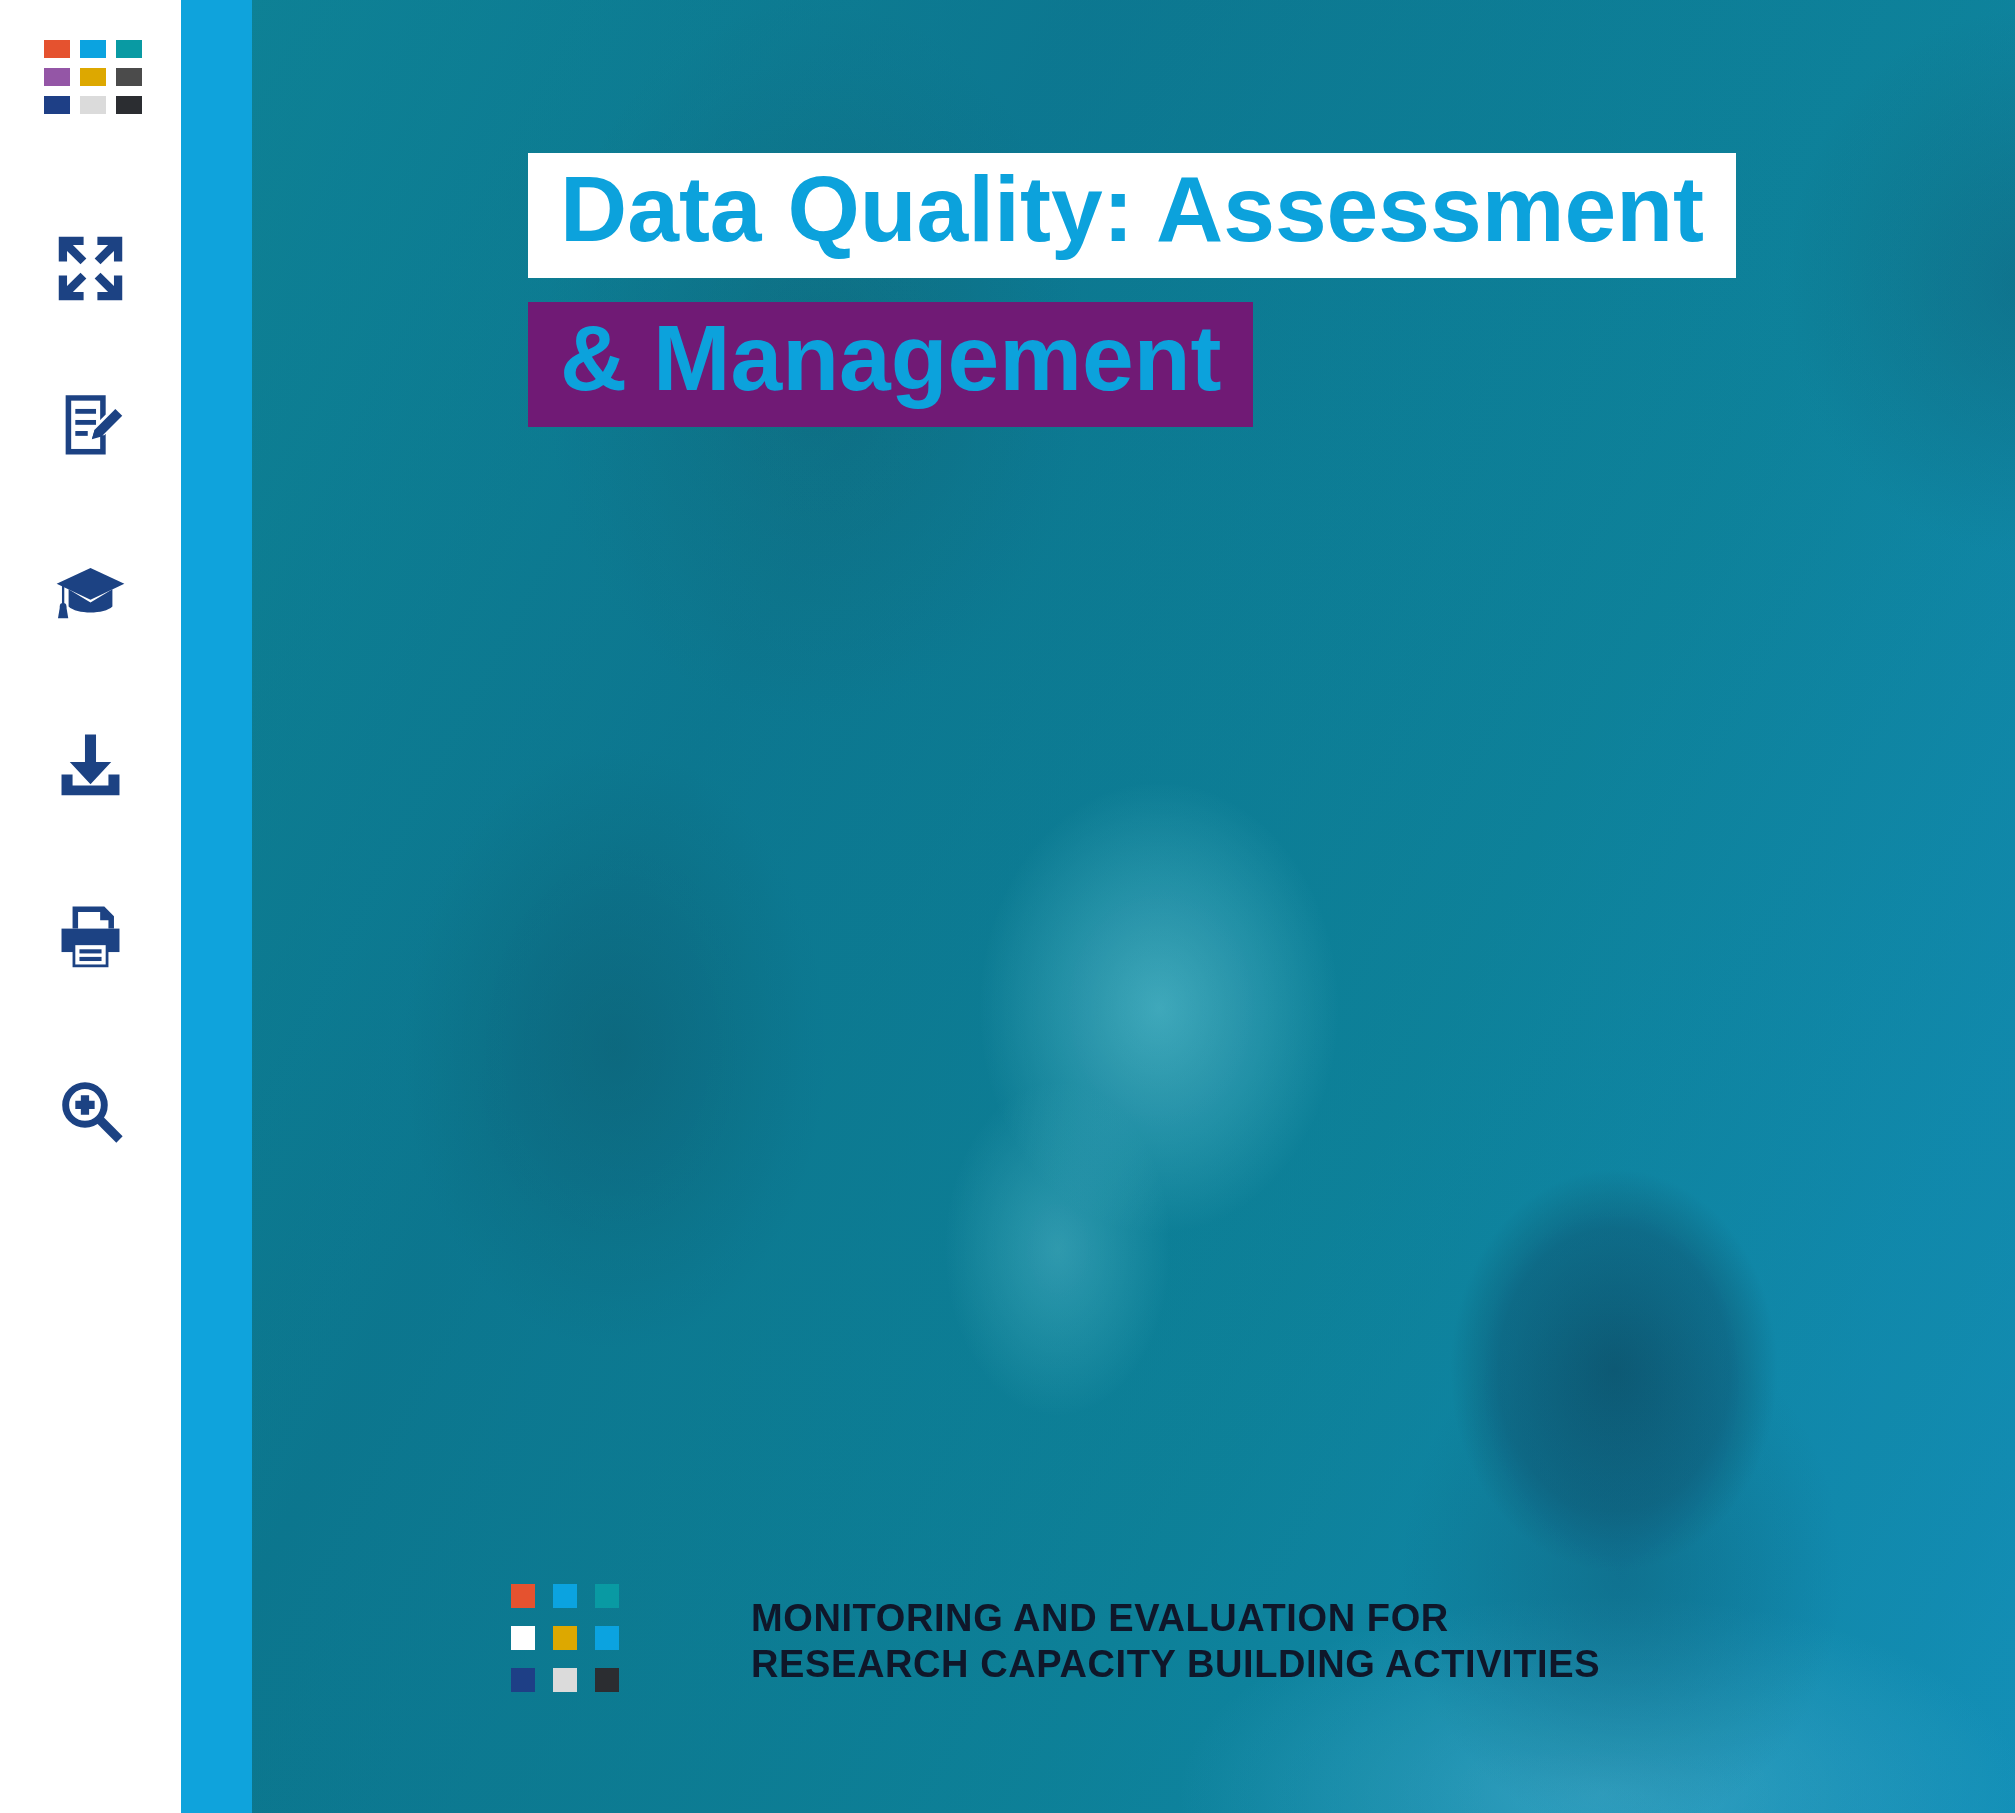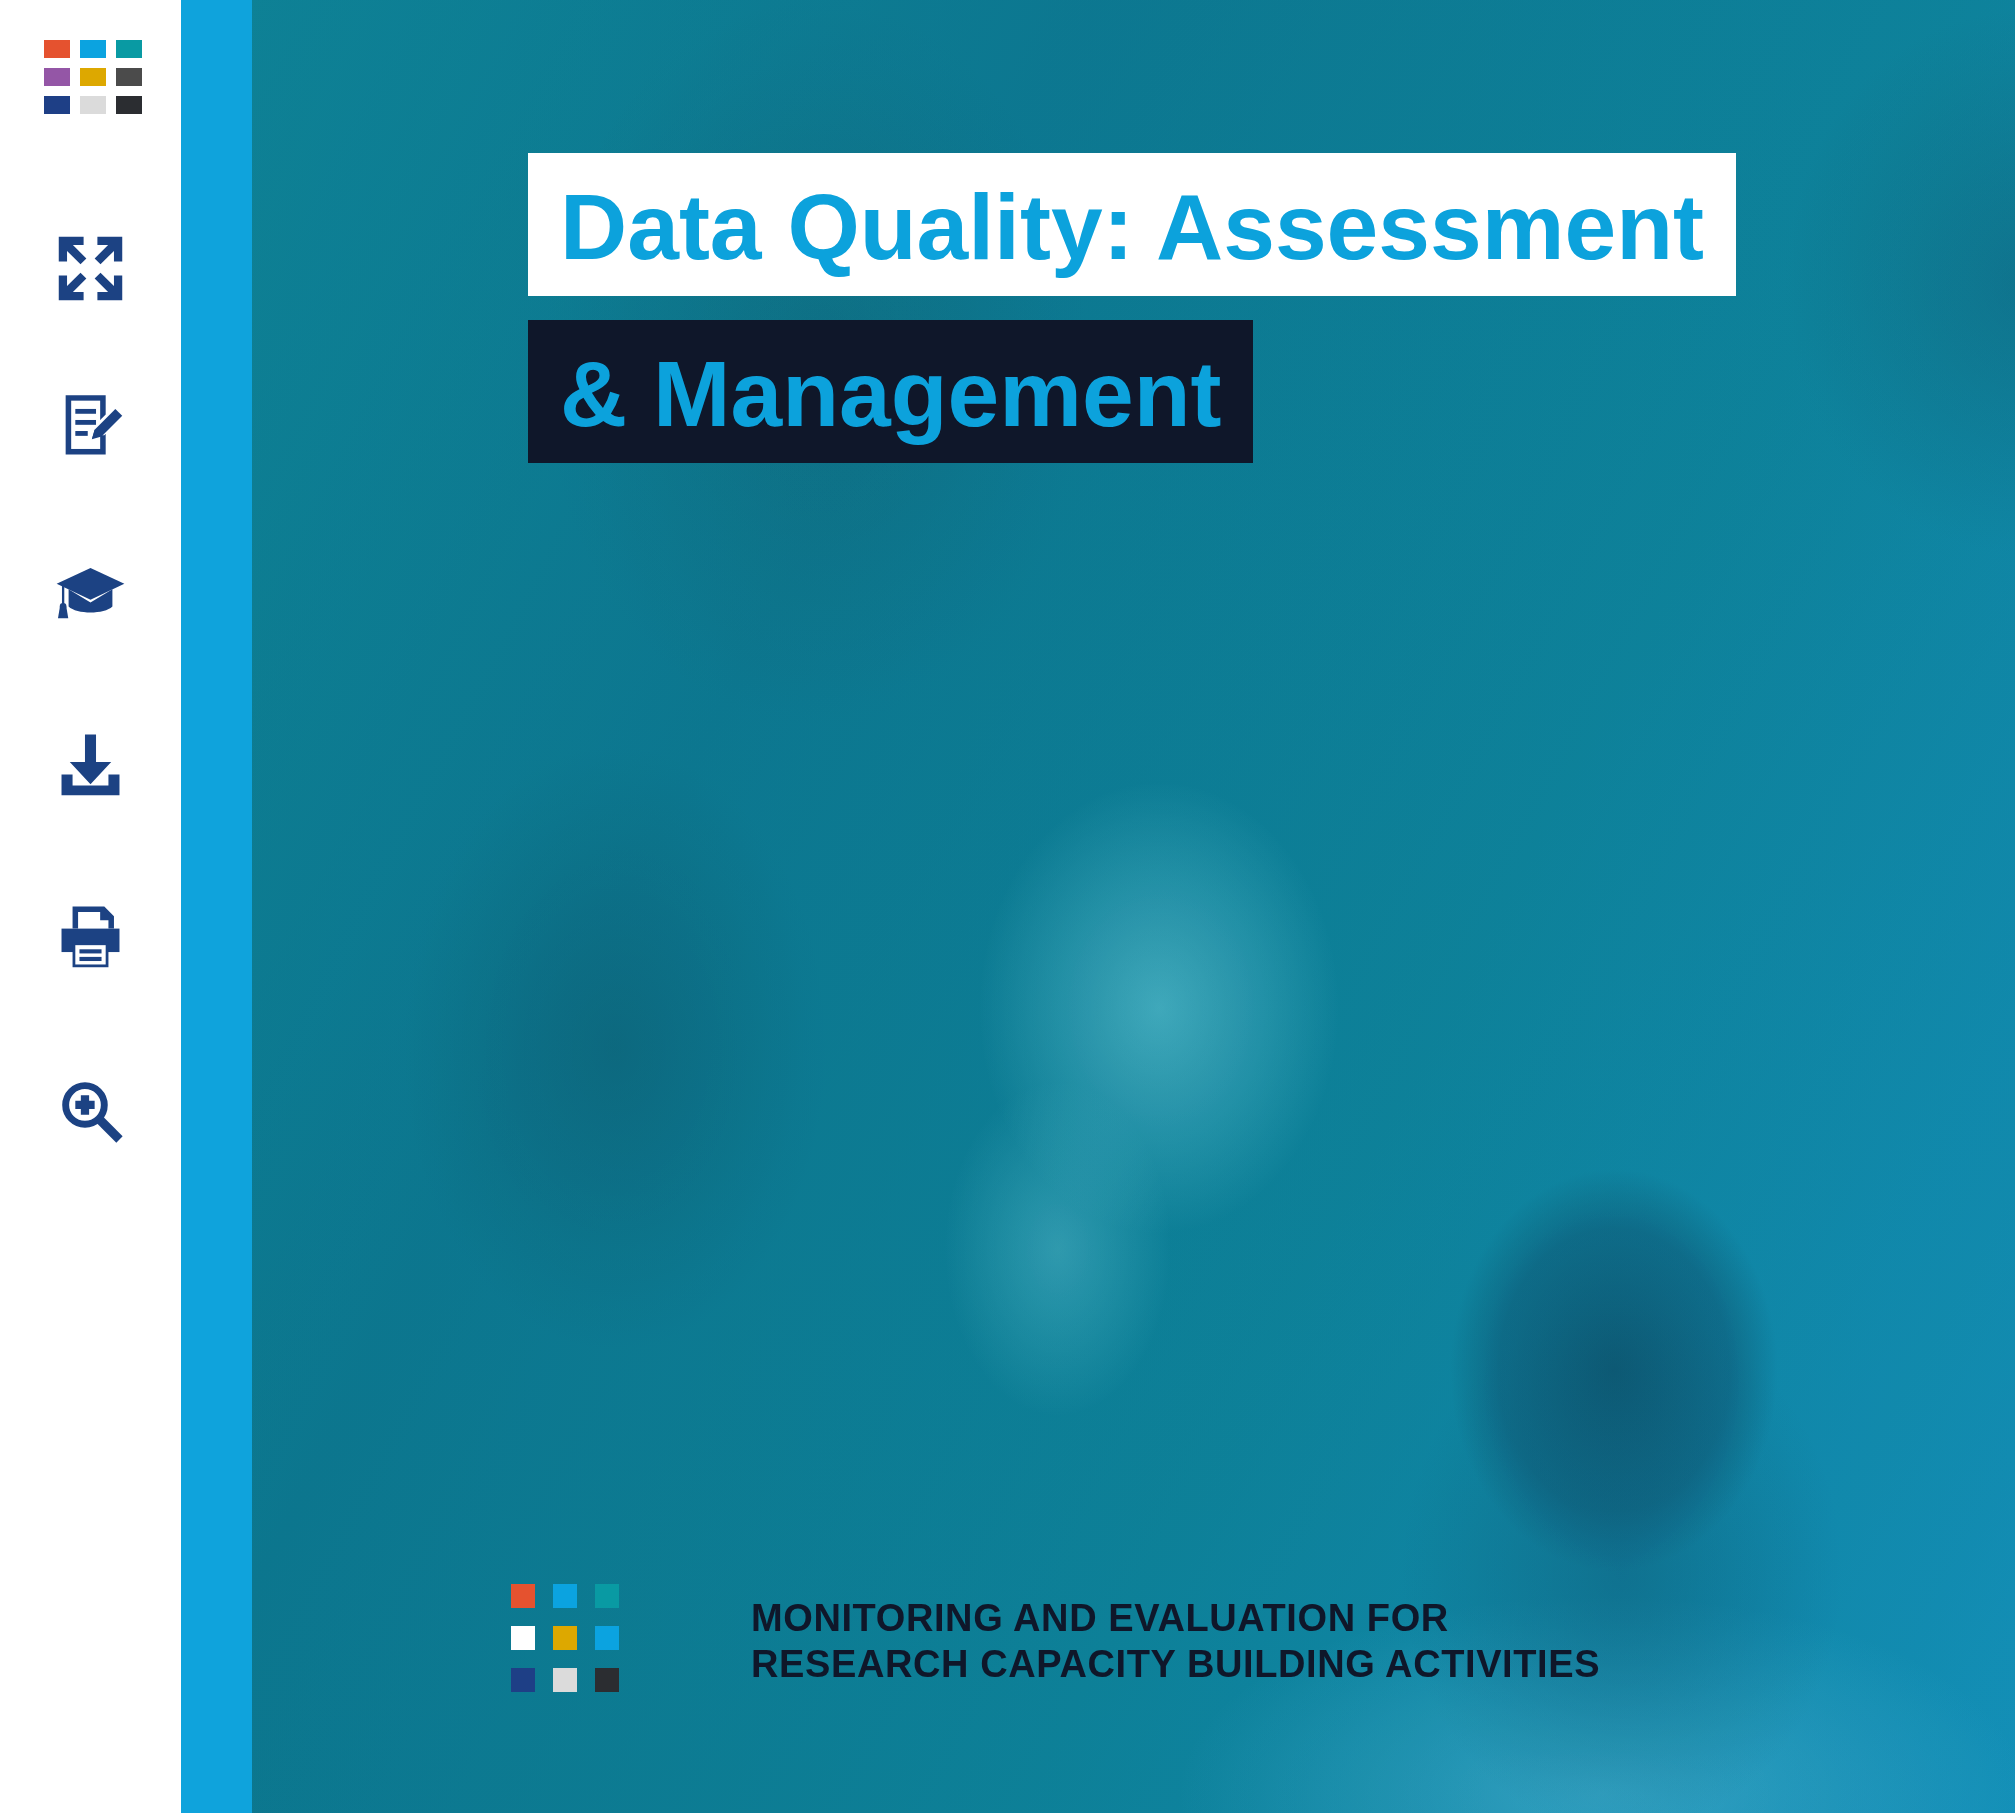--- a/index.html
+++ b/index.html
@@ -87,21 +87,21 @@
   #title-block{position:absolute;left:347px;top:153px;z-index:20;}
   #session-label{
     color:#ffffff;font-size:81px;font-weight:300;
     letter-spacing:5.6px;line-height:1;margin:0 0 44px 8px;
     white-space:nowrap;
   }
   .title-line{
     display:inline-block;background:#ffffff;
     color:#0CA2DC;font-weight:bold;
     font-size:93px;line-height:1.02;
-    padding:27px 32px 21px 32px;white-space:nowrap;
+    padding:9px 32px 21px 32px;white-space:nowrap;
   }
   #title-line-2-wrap{margin-top:24px;}
 
   
   #footer{
     position:absolute;left:0;bottom:44px;width:3043px;height:210px;z-index:20;
   }
   #brand-mark{
     position:absolute;left:330px;top:24px;
     display:grid;grid-template-columns:repeat(3,24px);
@@ -203,21 +203,21 @@
 
 <div id="slide">
 
   <div class="cyan-bar" id="cyan-left" style="background: rgb(15, 163, 220);"></div>
   <div id="photo"></div>
   <div id="tint"></div>
   <div id="grain"></div>
 
   <div id="title-block">
     <div><span class="title-line" style="color: rgb(12, 162, 220); background: rgb(255, 255, 255);">Data Quality: Assessment</span></div>
-    <div id="title-line-2-wrap"><span class="title-line" style="color: rgb(12, 162, 220); background: #0f172a;">&amp; Management</span></div>
+    <div id="title-line-2-wrap"><span class="title-line" style="color: rgb(12, 162, 220); background: #701a75;">&amp; Management</span></div>
   </div>
 
   <div id="footer">
 
     <div id="brand-mark">
       <div class="brand-sq" style="background: rgb(229, 82, 47);"></div>
       <div class="brand-sq" style="background: rgb(11, 163, 224);"></div>
       <div class="brand-sq" style="background: rgb(9, 154, 163);"></div>
       <div class="brand-sq" style="background: rgb(255, 255, 255);"></div>
       <div class="brand-sq" style="background: rgb(221, 168, 0);"></div>

